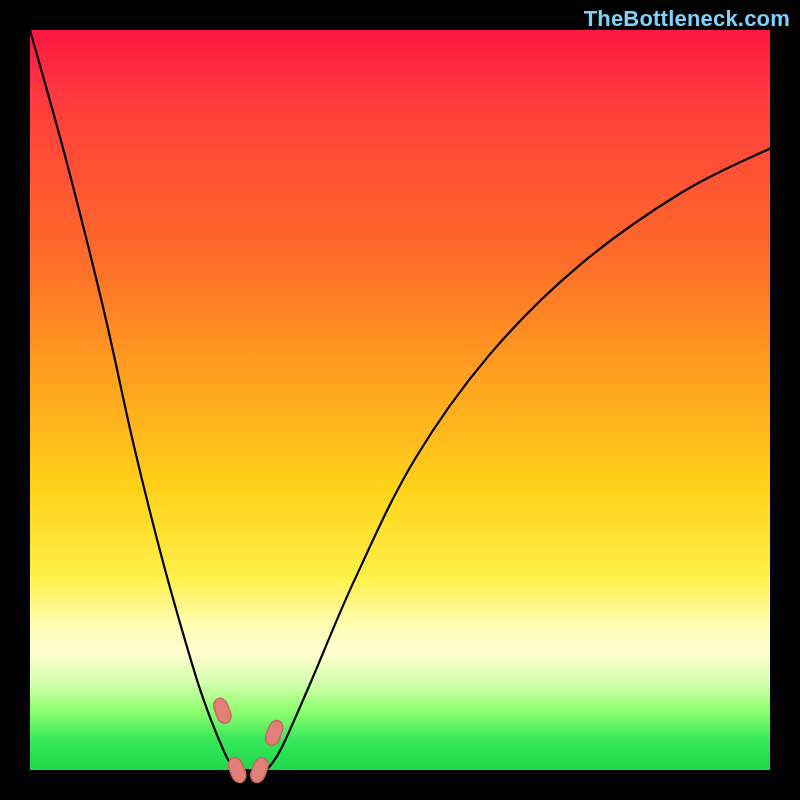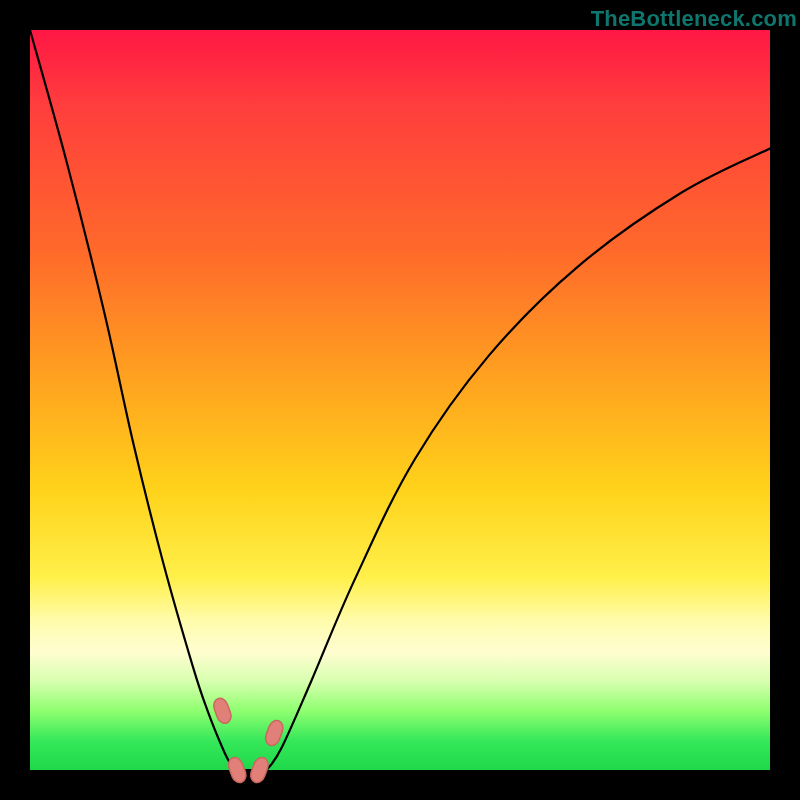--- a/index.html
+++ b/index.html
@@ -37,25 +37,25 @@
       #fffdd0 84%,
       #d8ffb0 88%,
       #8fff70 92%,
       #36e85a 96%,
       #1ed94a 100%
     );
   }
   .watermark {
     position: absolute;
     top: 6px;
-    right: 3px;
+    right: 10px;
     font-family: Arial, Helvetica, sans-serif;
     font-size: 22px;
     font-weight: 600;
-    color: #0f766e;
+    color: #7dd3fc;
     letter-spacing: 0.2px;
   }
   svg.curves {
     position: absolute;
     left: 0;
     top: 0;
     width: 740px;
     height: 740px;
     overflow: visible;
   }

